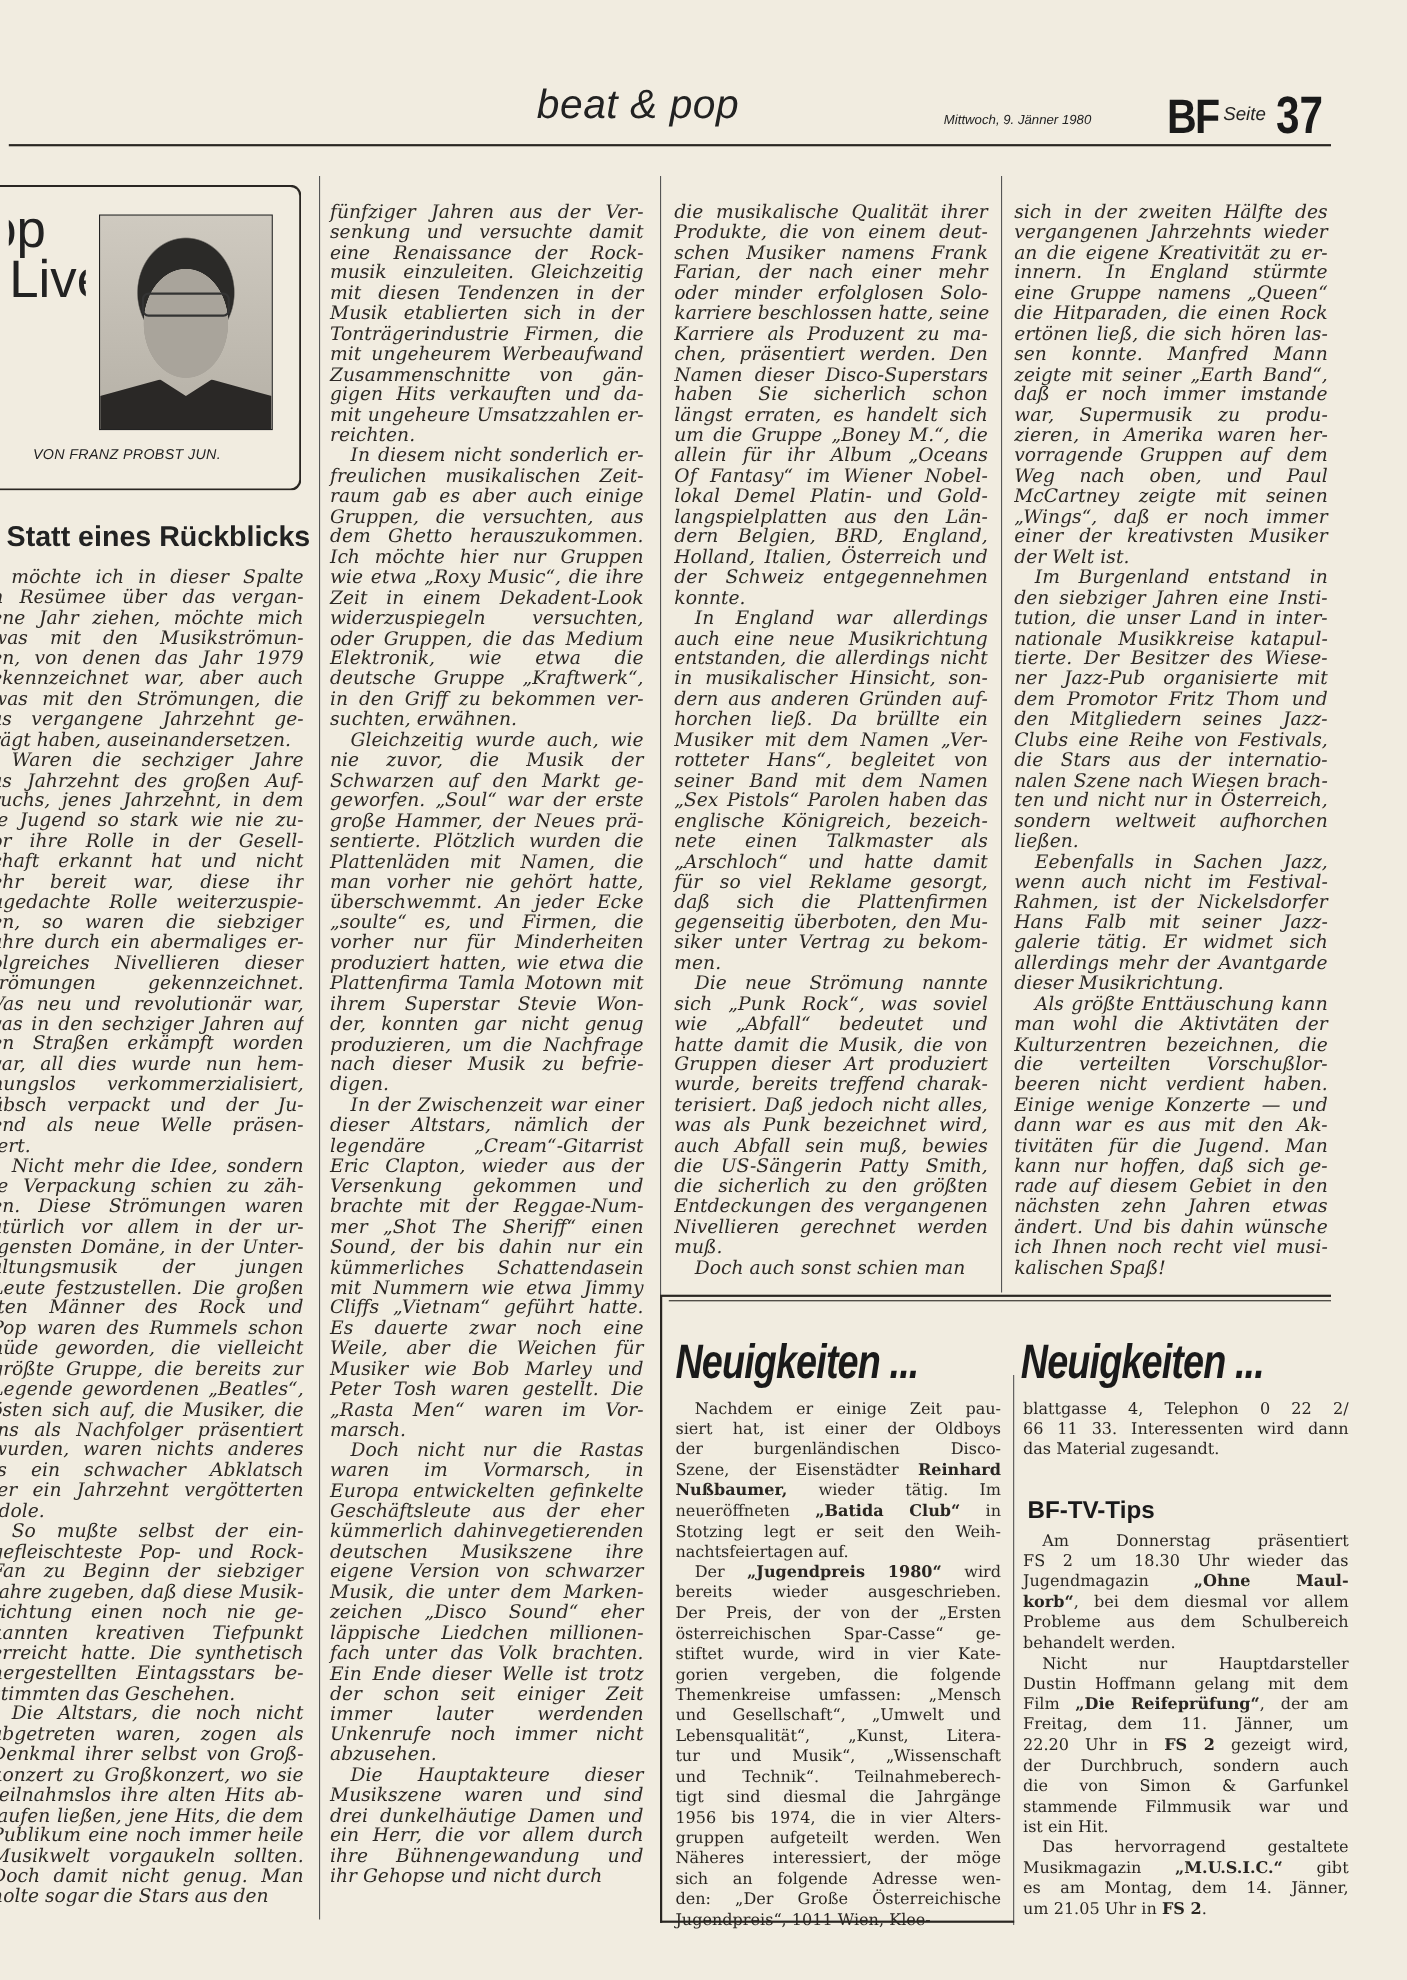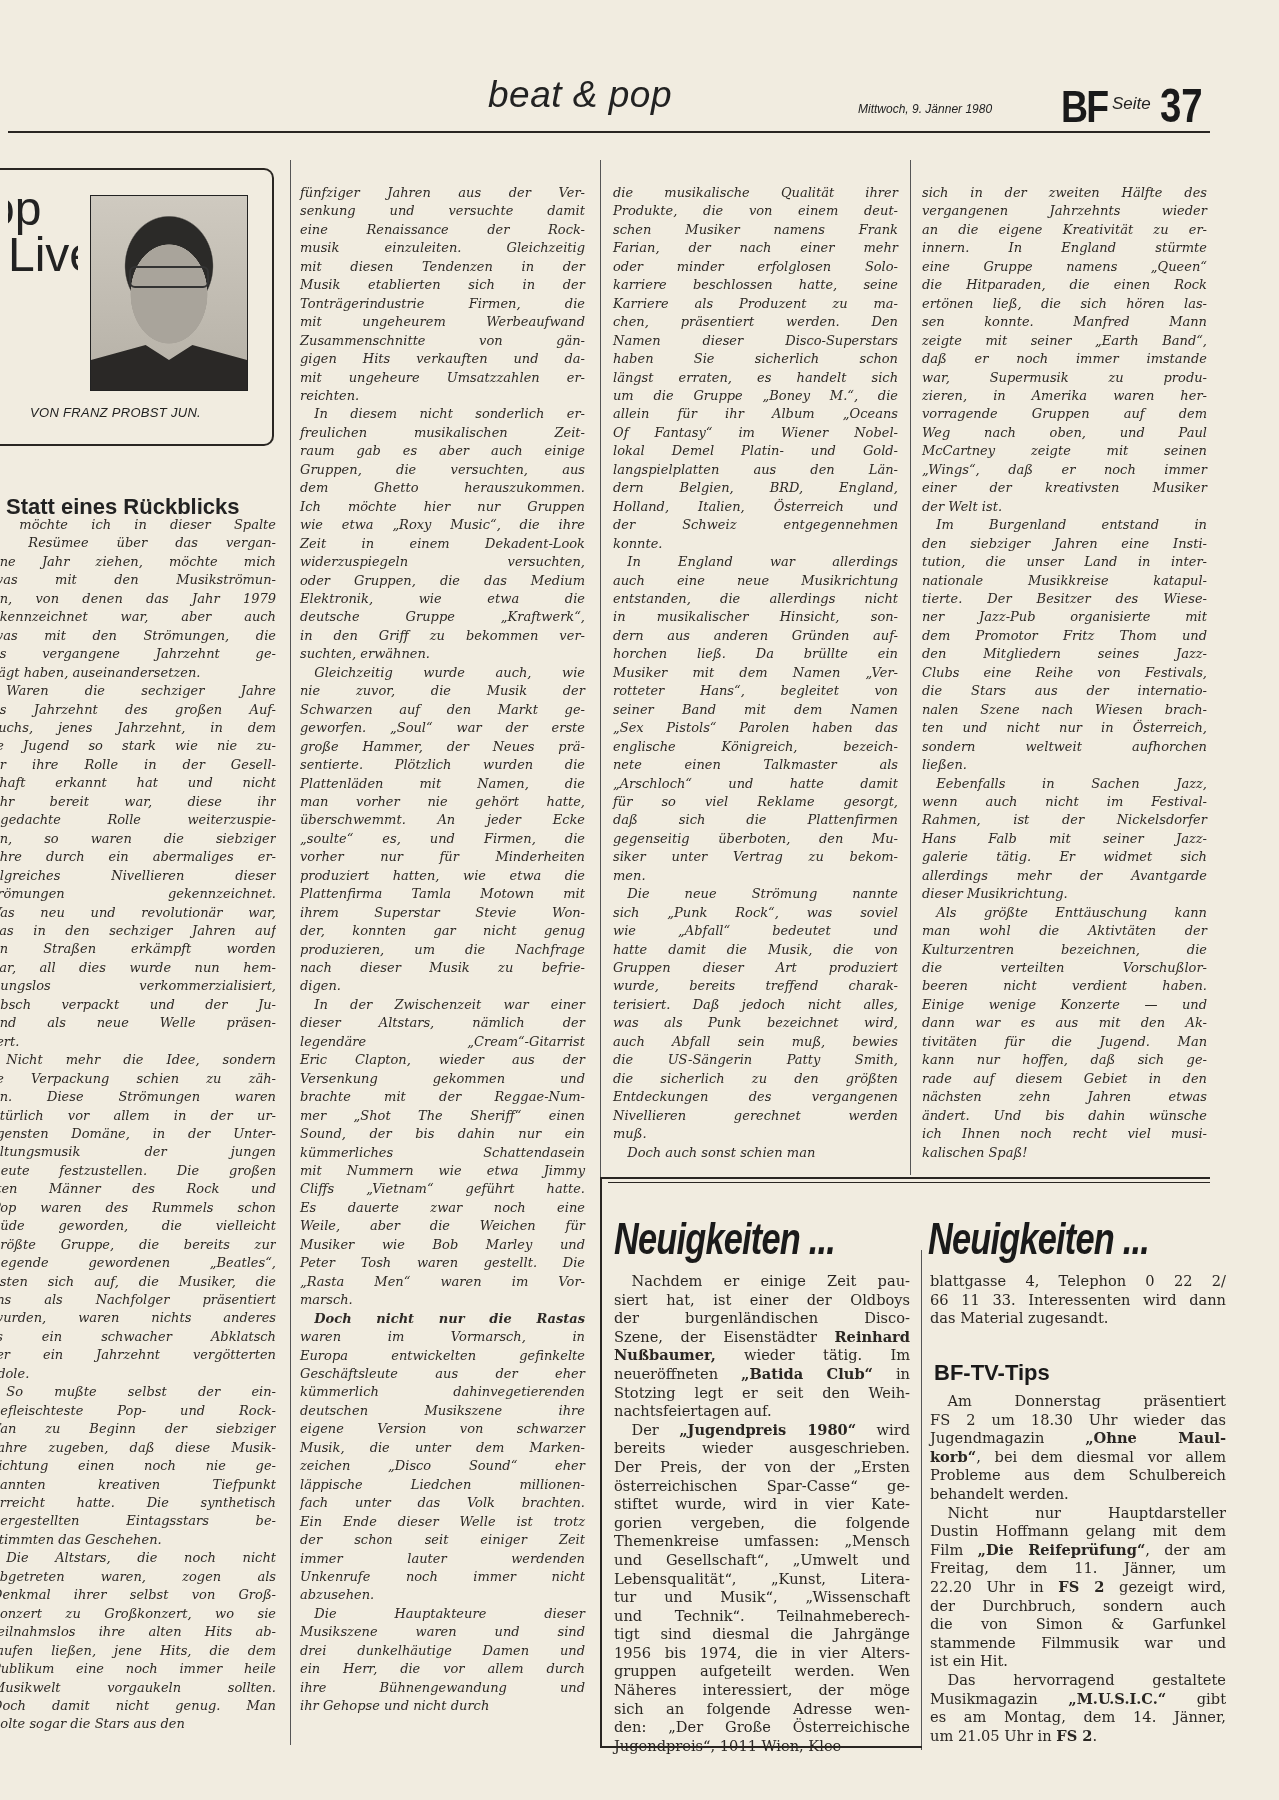--- a/index.html
+++ b/index.html
@@ -69,30 +69,30 @@
     position: absolute; left: 38px; top: 70px; width: 80px; height: 22px;
     border: 2px solid #333; border-radius: 6px; box-sizing: border-box;
   }
   .byline {
     position: absolute; left: 30px; top: 405px;
     font-family: "Liberation Sans", sans-serif; font-style: italic; font-size: 13px; color: #222;
     letter-spacing: 0.3px;
   }
   
   .col {
-    position: absolute; font-style: italic; font-size: 13px; line-height: 18.45px;
+    position: absolute; font-style: italic; font-size: 17px; line-height: 18.45px;
     text-align: justify; color: #2d2925; font-family: "DejaVu Serif", serif;
   }
   .col .ln { display: block; text-align: justify; text-align-last: justify; white-space: nowrap; }
   .col .ln.last { text-align-last: left; }
   .col1 { left: 0px; top: 516px; width: 276px; overflow: hidden; }
   .col1 .inner { margin-left: -8px; }
   .kicker {
-    position: absolute; left: 6px; top: 494px;
-    font-family: "Liberation Sans", sans-serif; font-weight: bold; font-size: 22px; color: #222;
+    position: absolute; left: 6px; top: 472px;
+    font-family: "Liberation Sans", sans-serif; font-weight: bold; font-size: 26px; color: #222;
   }
   .col2 { left: 300px; top: 184px; width: 285px; }
   .col3 { left: 613px; top: 184px; width: 285px; }
   .col4 { left: 922px; top: 184px; width: 285px; }
   .ln { display: block; }
   .sep-h { position: absolute; height: 2px; background: #2a2622; }
   
   .news-title {
     position: absolute; font-family: "Liberation Sans", sans-serif; font-weight: 900;
     font-style: italic; font-size: 44px; color: #1a1a1a; transform: scaleX(0.78); transform-origin: left;
@@ -284,21 +284,21 @@
         <span class="ln">mit Nummern wie etwa Jimmy</span>
         <span class="ln">Cliffs „Vietnam“ geführt hatte.</span>
         <span class="ln">Es dauerte zwar noch eine</span>
         <span class="ln">Weile, aber die Weichen für</span>
         <span class="ln">Musiker wie Bob Marley und</span>
         <span class="ln">Peter Tosh waren gestellt. Die</span>
         <span class="ln">„Rasta Men“ waren im Vor-</span>
         <span class="ln last">marsch.</span>
       </div>
       <div>
-        <span class="ln" style="padding-left: 1.1em; font-weight: bold;">Doch nicht nur die Rastas</span>
+        <span class="ln" style="padding-left: 1.1em;">Doch nicht nur die Rastas</span>
         <span class="ln">waren im Vormarsch, in</span>
         <span class="ln">Europa entwickelten gefinkelte</span>
         <span class="ln">Geschäftsleute aus der eher</span>
         <span class="ln">kümmerlich dahinvegetierenden</span>
         <span class="ln">deutschen Musikszene ihre</span>
         <span class="ln">eigene Version von schwarzer</span>
         <span class="ln">Musik, die unter dem Marken-</span>
         <span class="ln">zeichen „Disco Sound“ eher</span>
         <span class="ln">läppische Liedchen millionen-</span>
         <span class="ln">fach unter das Volk brachten.</span>

